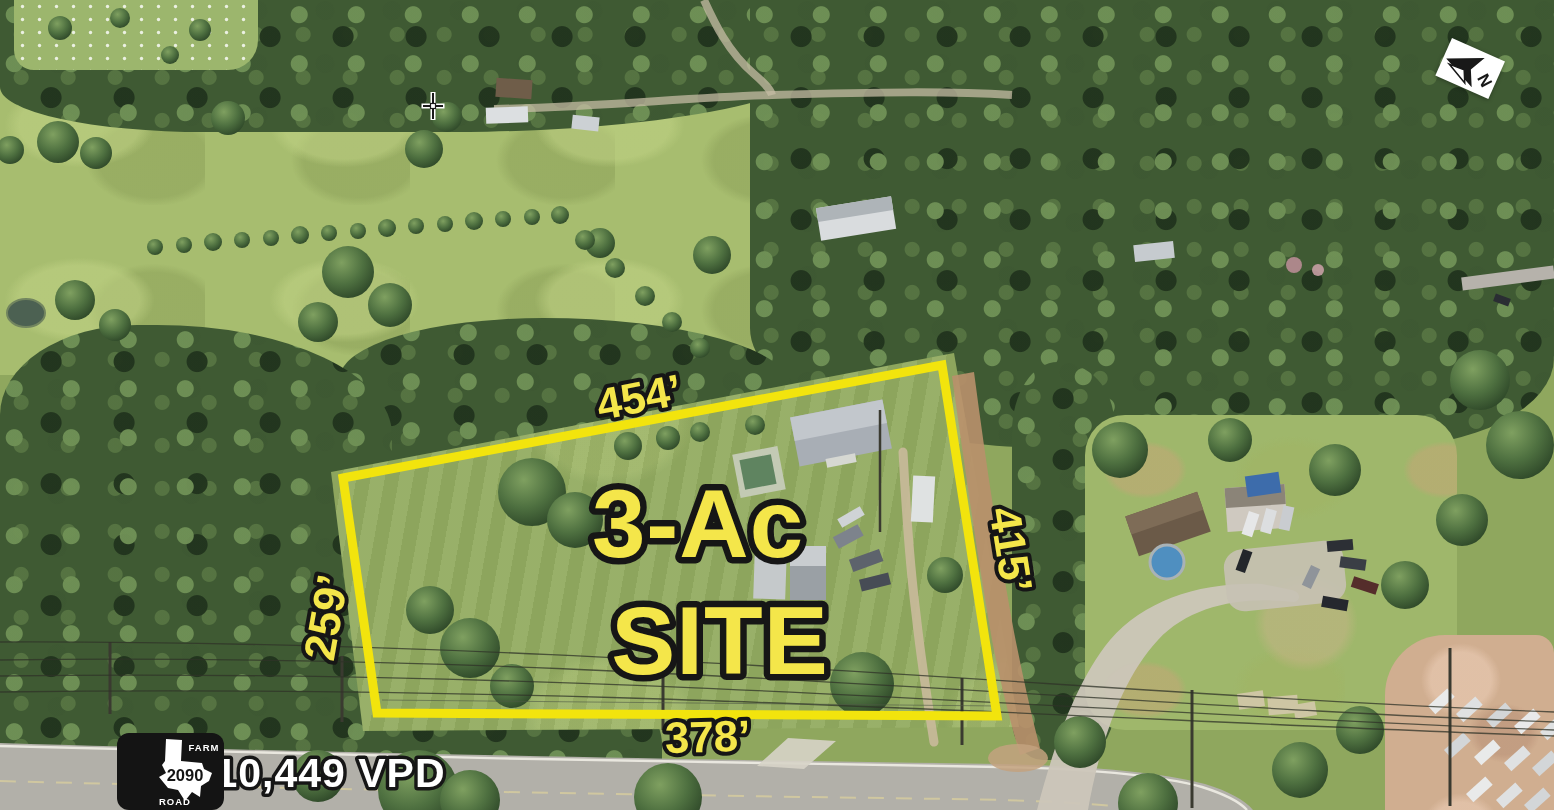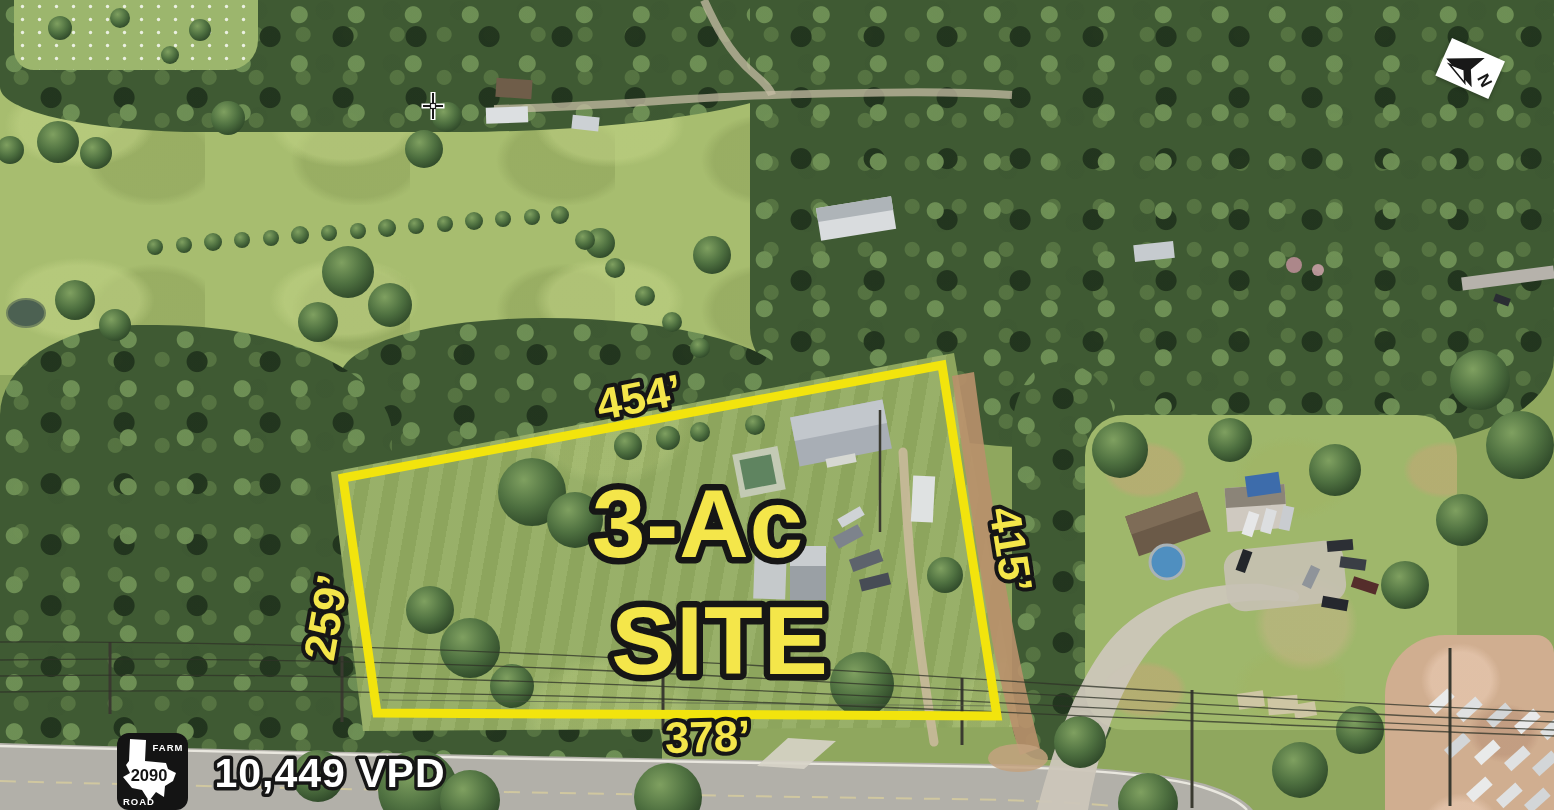--- a/index.html
+++ b/index.html
@@ -46,21 +46,21 @@
   
   svg.overlay{position:absolute;inset:0;z-index:5;}
   .lbl{font-family:"Liberation Sans",sans-serif;font-weight:700;
        paint-order:stroke;stroke-linejoin:round;stroke:#161616;}
   .lbl-big{font-size:96px;stroke-width:13px;letter-spacing:1px;}
   .lbl-dim{font-size:44px;stroke-width:8px;}
   .lbl-vpd{font-size:41px;stroke-width:7px;letter-spacing:1px;}
 
   
   .shield{position:absolute;left:117px;top:733px;width:71px;height:77px;z-index:10;
-          background:#141414;border-radius:12px;}
+          background:#141414;border-radius:12px;padding-left:36px;}
   .shield svg{display:block;}
   .shield text{font-family:"Liberation Sans",sans-serif;font-weight:700;}
   .north{position:absolute;left:1452px;top:38px;width:58px;height:41px;z-index:10;
          background:#ffffff;transform:rotate(24deg);transform-origin:top left;
          box-shadow:0 1px 4px rgba(0,0,0,.35);}
   .cursor{position:absolute;left:421px;top:92px;z-index:20;}
 </style>
 </head>
 <body>
 

